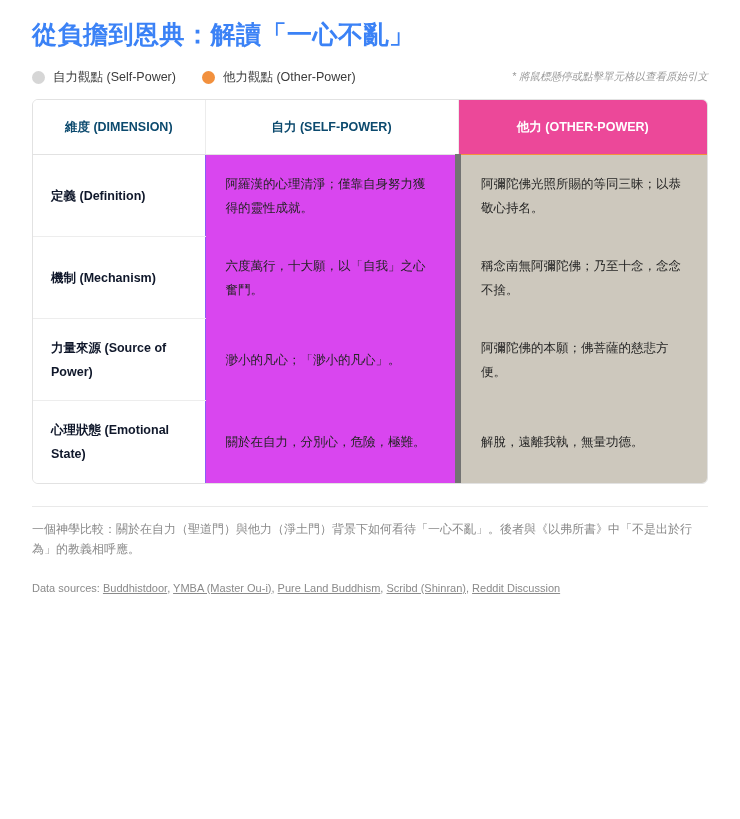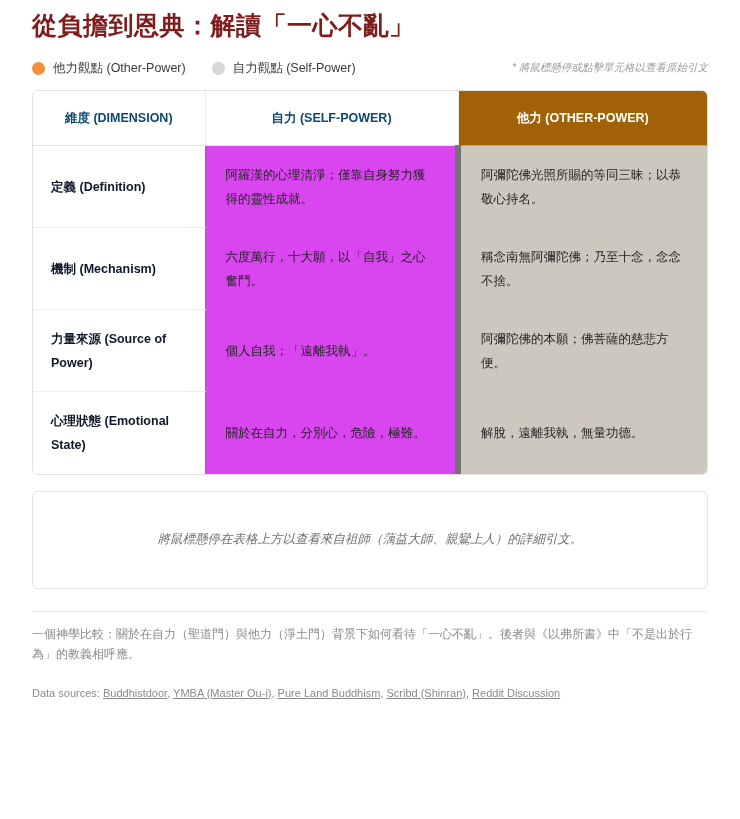--- a/index.html
+++ b/index.html
@@ -18,25 +18,25 @@
     width: 740px;
     height: 819px;
     position: relative;
     box-sizing: border-box;
     padding: 0 32px;
   }
 
   
   .title {
     margin: 0;
-    padding-top: 8px;
+    padding-top: 17px;
     font-size: 25px;
     line-height: 34px;
     font-weight: bold;
-    color: #7f1d1d;
+    color: #3b82f6;
     letter-spacing: 0.5px;
   }
 
   
   .legend-row {
     display: flex;
     align-items: center;
     margin-top: 16px;
     height: 20px;
   }
@@ -97,21 +97,21 @@
     height: 22px;
   }
   thead th.th-dim {
     border-right: 1px solid #ececec;
   }
   thead th.th-self {
     border-right: 1px solid #ececec;
     text-align: center;
   }
   thead th.th-other {
-    background: #a16207;
+    background: #ec4899;
     color: #ffffff;
     border-bottom: 1px solid #f4903c;
   }
 
   tbody td {
     font-size: 12.5px;
     line-height: 24px;
     vertical-align: middle;
     padding: 14px 20px;
     height: 82px;
@@ -181,26 +181,26 @@
 </style>
 </head>
 <body>
 
 <div class="page">
 
   <h1 class="title">從負擔到恩典：解讀「一心不亂」</h1>
 
   <div class="legend-row">
     <div class="legend-item">
+      <span class="legend-dot self"></span>
+      <span class="legend-label">自力觀點 (Self-Power)</span>
+    </div>
+    <div class="legend-item">
       <span class="legend-dot other"></span>
       <span class="legend-label">他力觀點 (Other-Power)</span>
-    </div>
-    <div class="legend-item">
-      <span class="legend-dot self"></span>
-      <span class="legend-label">自力觀點 (Self-Power)</span>
     </div>
     <div class="legend-note">* 將鼠標懸停或點擊單元格以查看原始引文</div>
   </div>
 
   <div class="table-card">
     <table class="compare">
       <colgroup>
         <col class="c-dim">
         <col class="c-self">
         <col class="c-other">
@@ -218,35 +218,32 @@
           <td class="cell-self">阿羅漢的心理清淨；僅靠自身努力獲得的靈性成就。</td>
           <td class="cell-other">阿彌陀佛光照所賜的等同三昧；以恭敬心持名。</td>
         </tr>
         <tr>
           <td class="cell-dim">機制 (Mechanism)</td>
           <td class="cell-self">六度萬行，十大願，以「自我」之心奮鬥。</td>
           <td class="cell-other">稱念南無阿彌陀佛；乃至十念，念念不捨。</td>
         </tr>
         <tr>
           <td class="cell-dim">力量來源 (Source of Power)</td>
-          <td class="cell-self">個人自我；「遠離我執」。</td>
+          <td class="cell-self">渺小的凡心；「渺小的凡心」。</td>
           <td class="cell-other">阿彌陀佛的本願；佛菩薩的慈悲方便。</td>
         </tr>
         <tr>
           <td class="cell-dim">心理狀態 (Emotional State)</td>
           <td class="cell-self">關於在自力，分別心，危險，極難。</td>
           <td class="cell-other">解脫，遠離我執，無量功德。</td>
         </tr>
       </tbody>
     </table>
   </div>
 
-  <div class="hint-card">
-    <div class="hint-text">將鼠標懸停在表格上方以查看來自祖師（蕅益大師、親鸞上人）的詳細引文。</div>
-  </div>
 
   <div class="footer">
     <p class="footer-desc">一個神學比較：關於在自力（聖道門）與他力（淨土門）背景下如何看待「一心不亂」。後者與《以弗所書》中「不是出於行為」的教義相呼應。</p>
     <div class="sources">
       <span>Data sources:</span>
       <a href="#">Buddhistdoor</a><span class="sep">,</span>
       <a href="#">YMBA (Master Ou-i)</a><span class="sep">,</span>
       <a href="#">Pure Land Buddhism</a><span class="sep">,</span>
       <a href="#">Scribd (Shinran)</a><span class="sep">,</span>
       <a href="#">Reddit Discussion</a>

